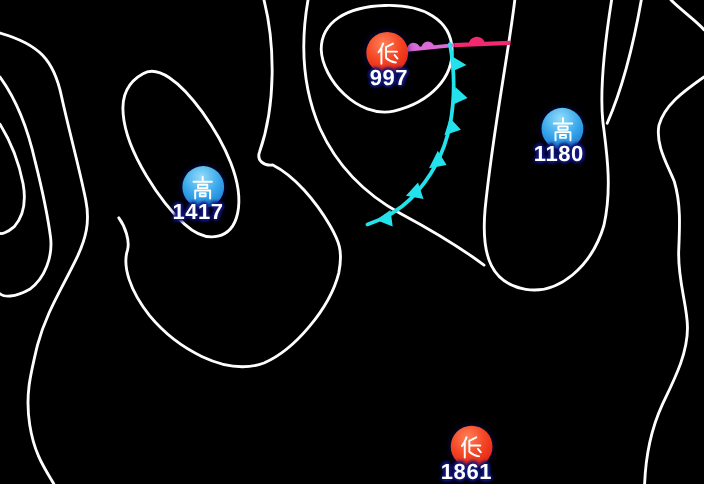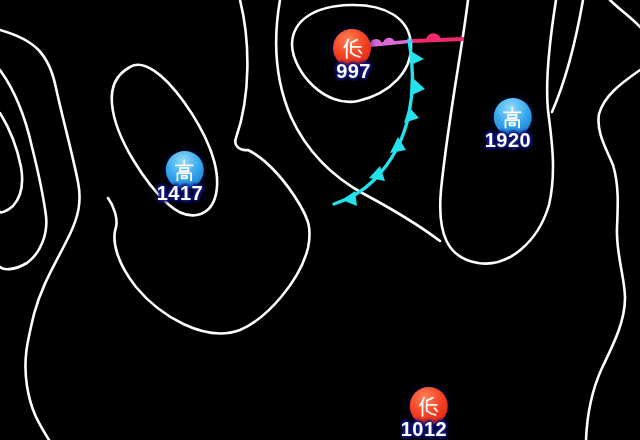--- a/index.html
+++ b/index.html
@@ -74,21 +74,21 @@
 
   <div class="marker" style="left:508px;top:98px;">
     <div class="circle high" aria-label="高">
       <svg class="kanji" width="23" height="23" viewBox="0 0 22 22" fill="none" stroke="#fff" stroke-width="1.7" stroke-linecap="round" stroke-linejoin="round">
         <path d="M11,1.5 L11,4.5 M3,6 L19,6"></path>
         <path d="M7,8.5 L15,8.5 L15,11.5 L7,11.5 Z"></path>
         <path d="M4.5,20.5 L4.5,13.5 L17.5,13.5 L17.5,20.5"></path>
         <path d="M8.5,16 L13.5,16 L13.5,18.5 L8.5,18.5 Z"></path>
       </svg>
     </div>
-    <div class="pval">1920</div>
+    <div class="pval">1180</div>
   </div>
 
   <div class="marker" style="left:180px;top:151px;">
     <div class="circle high" aria-label="高">
       <svg class="kanji" width="23" height="23" viewBox="0 0 22 22" fill="none" stroke="#fff" stroke-width="1.7" stroke-linecap="round" stroke-linejoin="round">
         <path d="M11,1.5 L11,4.5 M3,6 L19,6"></path>
         <path d="M7,8.5 L15,8.5 L15,11.5 L7,11.5 Z"></path>
         <path d="M4.5,20.5 L4.5,13.5 L17.5,13.5 L17.5,20.5"></path>
         <path d="M8.5,16 L13.5,16 L13.5,18.5 L8.5,18.5 Z"></path>
       </svg>
@@ -96,16 +96,16 @@
     <div class="pval">1417</div>
   </div>
 
   <div class="marker" style="left:424px;top:387px;">
     <div class="circle low" aria-label="低">
       <svg class="kanji" width="23" height="23" viewBox="0 0 22 22" fill="none" stroke="#fff" stroke-width="1.7" stroke-linecap="round">
         <path d="M7,2.5 C6,5.5 4.7,8 3,10 M5.5,6.5 L5.5,20"></path>
         <path d="M15.5,2.5 L9.5,5.5 M9.5,5.5 L9.5,15 M9.5,9.5 L19,9.5 M9.5,15 C12,17.5 15,18.5 18,19 M17,12.5 L19.5,15.5"></path>
       </svg>
     </div>
-    <div class="pval">1012</div>
+    <div class="pval">1861</div>
   </div>
 
 </div>
 
 </body></html>

